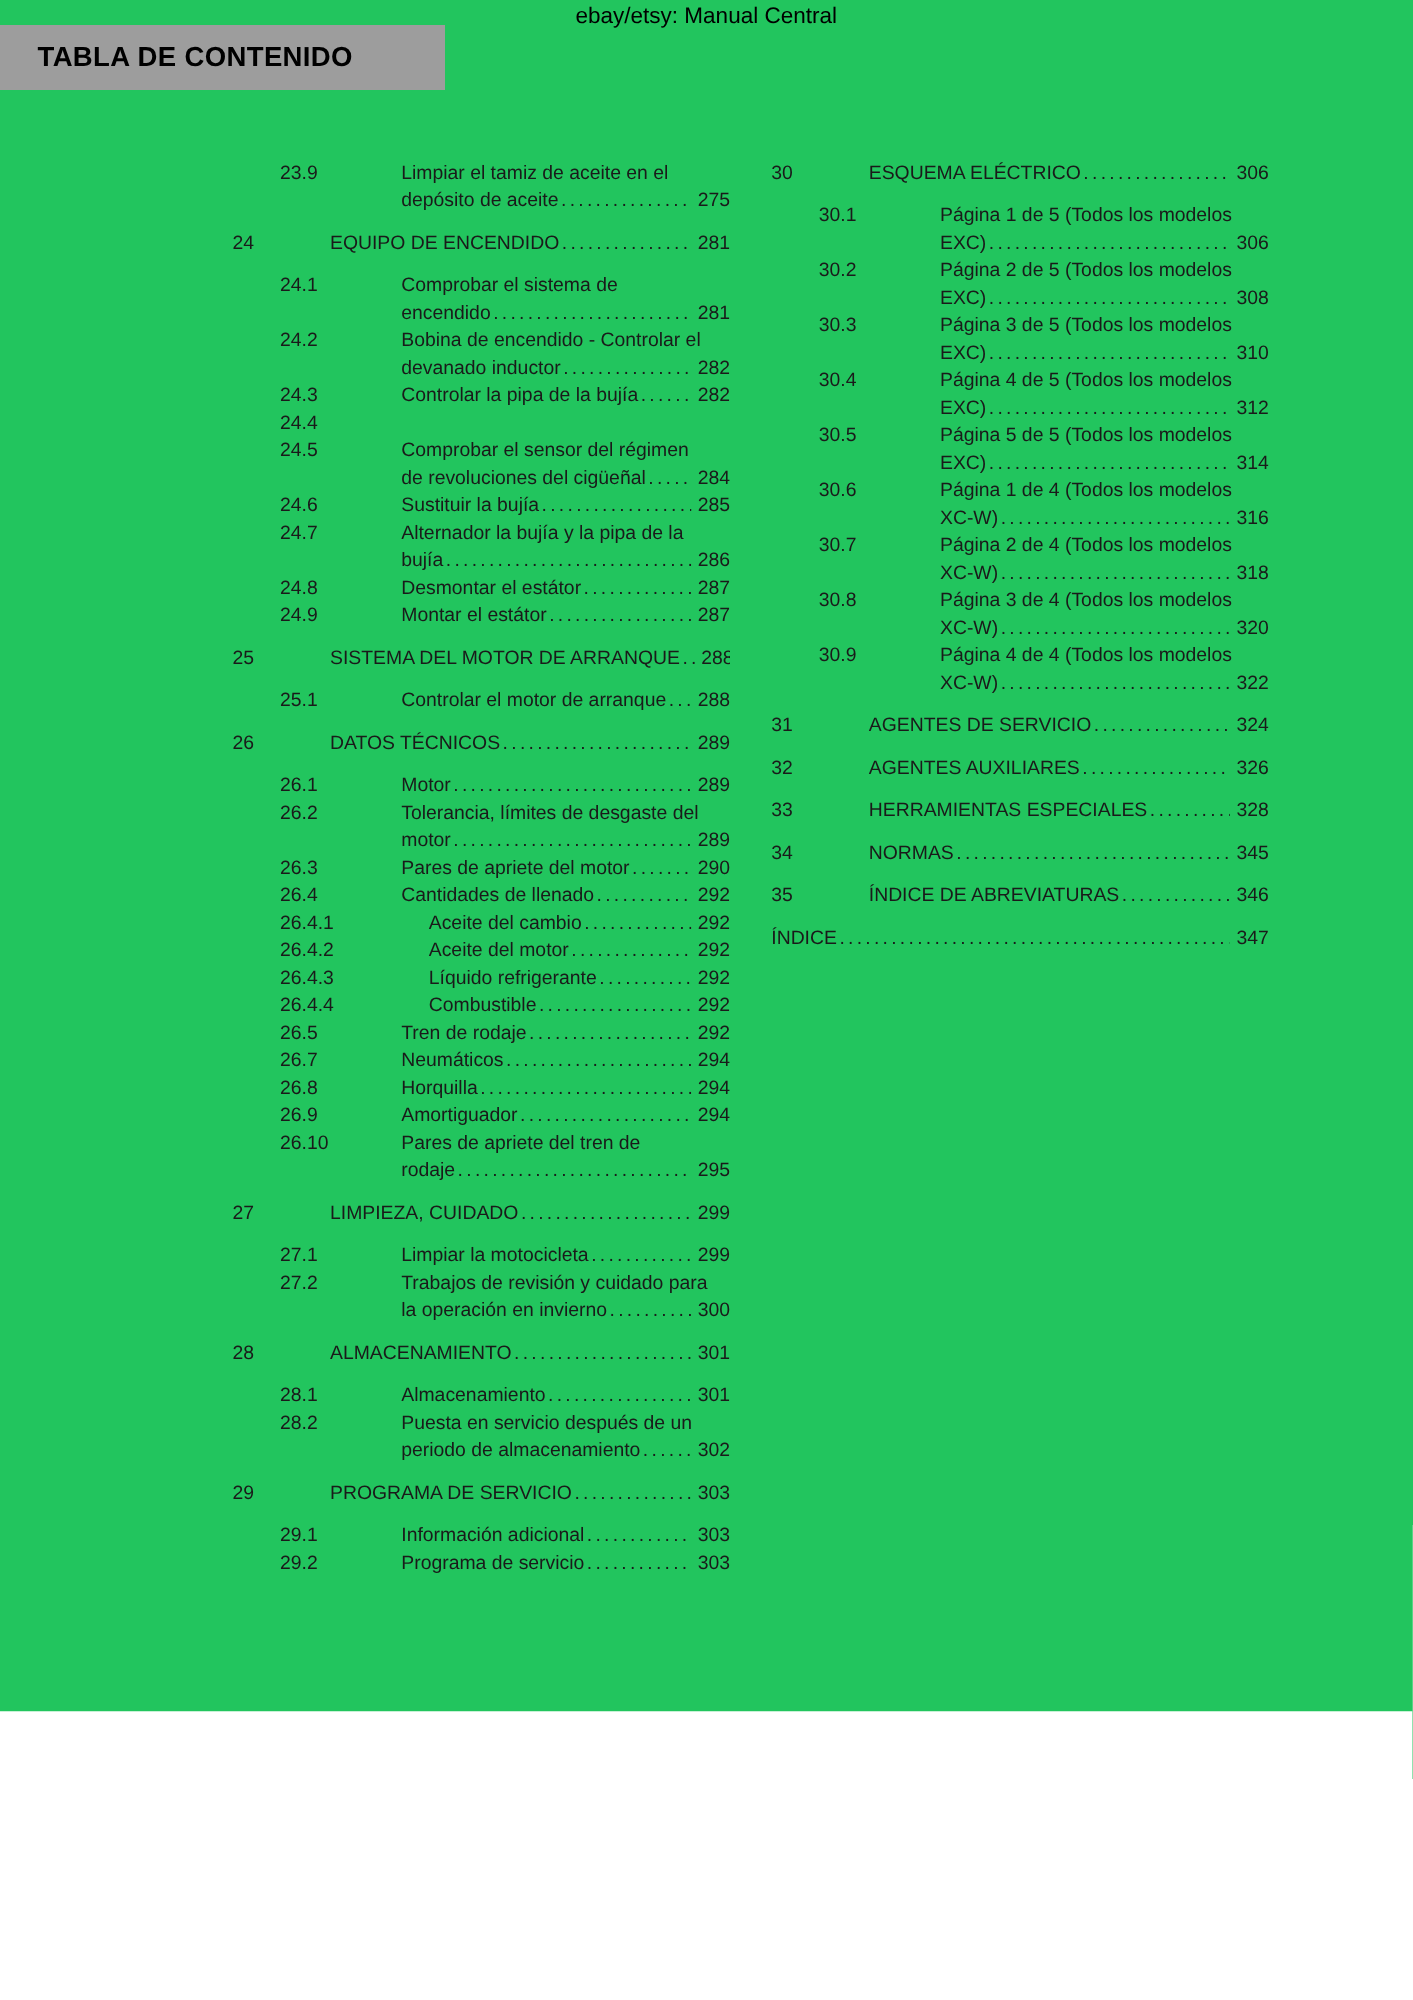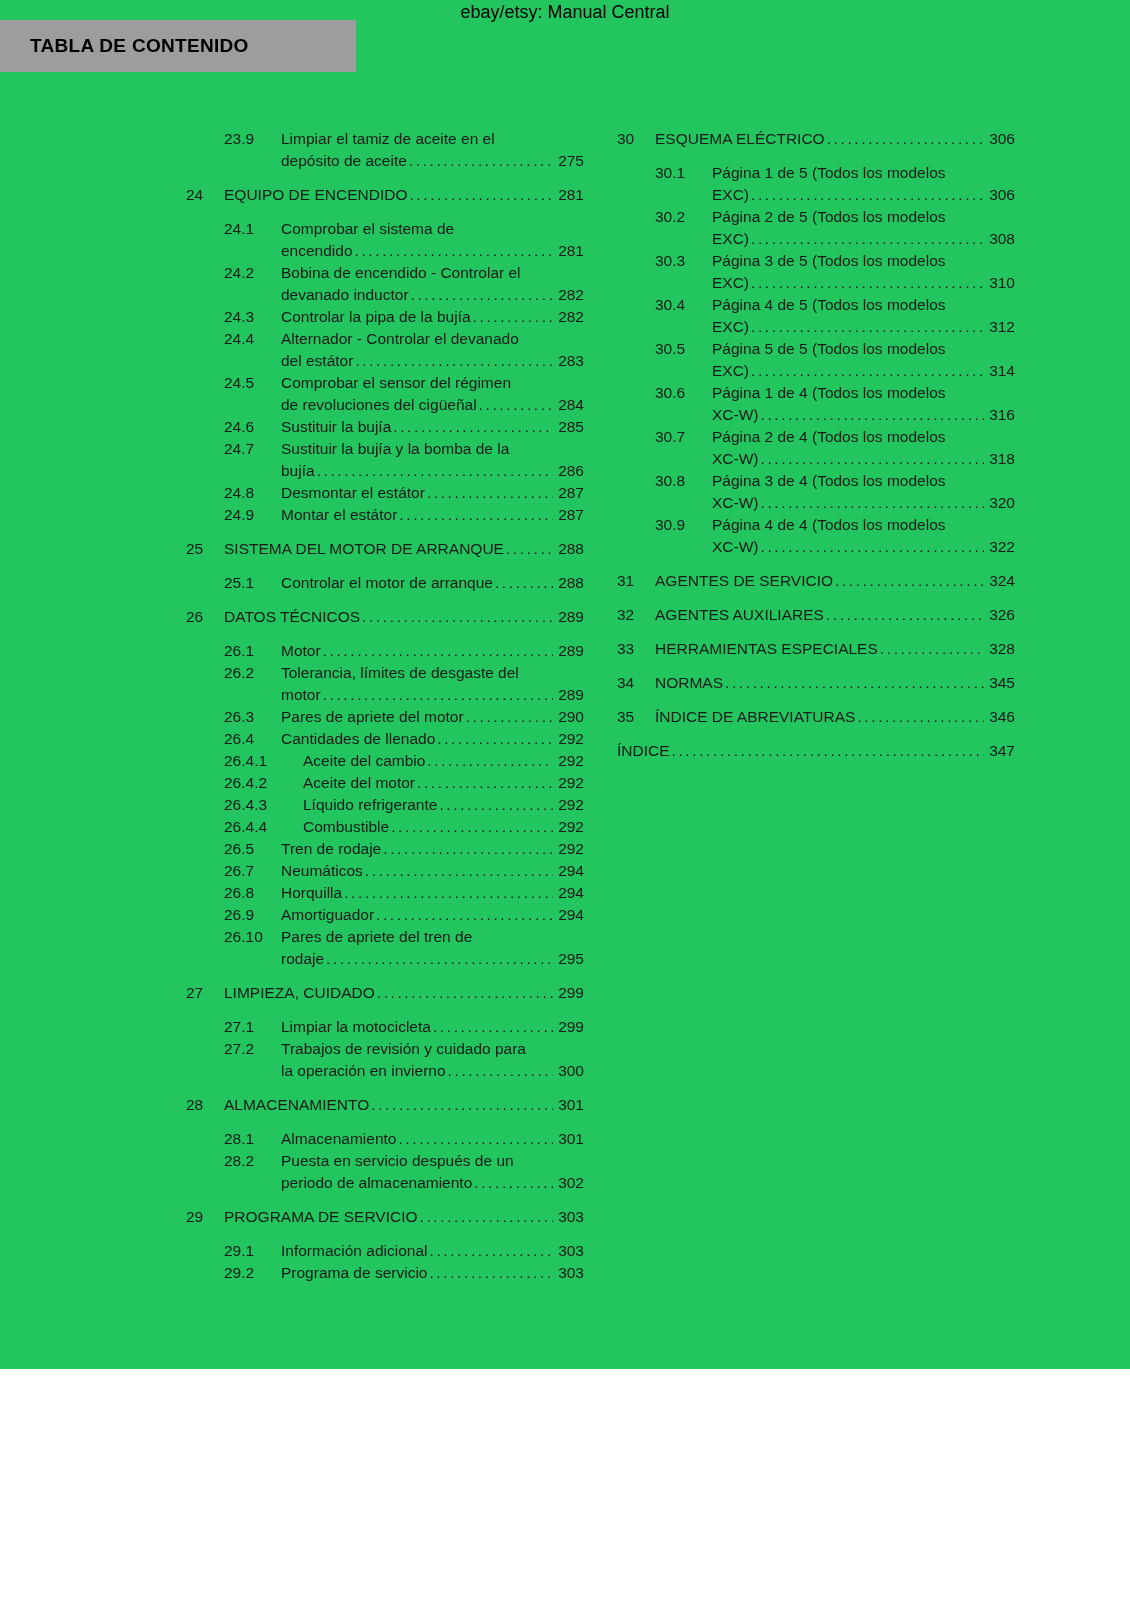--- a/index.html
+++ b/index.html
@@ -26,39 +26,40 @@
   }
   .title-bar {
     position: absolute;
     top: 20px; left: 0;
     width: 356px; height: 52px;
     background: #9d9d9d;
     display: flex;
     align-items: center;
   }
   .title-bar .title {
-    font-size: 19px;
+    font-size: 22px;
     font-weight: 700;
     color: #000;
     margin-left: 30px;
     letter-spacing: 0.3px;
     white-space: nowrap;
   }
   .toc-columns {
     position: absolute;
     top: 128px; left: 186px;
     width: 829px;
     display: flex;
     justify-content: space-between;
   }
   .toc-col { width: 398px; }
   .toc-entry {
     display: flex;
     font-size: 15.5px;
     line-height: 22px;
+    gap: 40px;
   }
   .toc-entry.chapter { margin: 12px 0; }
   .toc-col .toc-entry:first-child { margin-top: 0; }
   .toc-entry.chapter .toc-num { width: 38px; flex: 0 0 38px; }
   .toc-entry.section { padding-left: 38px; }
   .toc-entry.section .toc-num { width: 57px; flex: 0 0 57px; }
   .toc-entry.subsection { padding-left: 38px; }
   .toc-entry.subsection .toc-num { width: 79px; flex: 0 0 79px; }
   .toc-entry.chapter.no-num { padding-left: 0; }
   .toc-num { flex-shrink: 0; }
@@ -162,28 +163,20 @@
           <div class="toc-body">
             <div class="toc-line toc-line-last">
               <span class="toc-text">Controlar la pipa de la bujía</span>
               <span class="toc-dots"></span>
               <span class="toc-page">282</span>
             </div>
           </div>
         </div>
         <div class="toc-entry section">
           <span class="toc-num">24.4</span>
-          <div class="toc-body">
-            <div class="toc-line">Alternador - Controlar el devanado</div>
-            <div class="toc-line toc-line-last">
-              <span class="toc-text">del estátor</span>
-              <span class="toc-dots"></span>
-              <span class="toc-page">283</span>
-            </div>
-          </div>
         </div>
         <div class="toc-entry section">
           <span class="toc-num">24.5</span>
           <div class="toc-body">
             <div class="toc-line">Comprobar el sensor del régimen</div>
             <div class="toc-line toc-line-last">
               <span class="toc-text">de revoluciones del cigüeñal</span>
               <span class="toc-dots"></span>
               <span class="toc-page">284</span>
             </div>
@@ -195,21 +188,21 @@
             <div class="toc-line toc-line-last">
               <span class="toc-text">Sustituir la bujía</span>
               <span class="toc-dots"></span>
               <span class="toc-page">285</span>
             </div>
           </div>
         </div>
         <div class="toc-entry section">
           <span class="toc-num">24.7</span>
           <div class="toc-body">
-            <div class="toc-line">Sustituir la bujía y la bomba de la</div>
+            <div class="toc-line">Alternador la bujía y la pipa de la</div>
             <div class="toc-line toc-line-last">
               <span class="toc-text">bujía</span>
               <span class="toc-dots"></span>
               <span class="toc-page">286</span>
             </div>
           </div>
         </div>
         <div class="toc-entry section">
           <span class="toc-num">24.8</span>
           <div class="toc-body">

